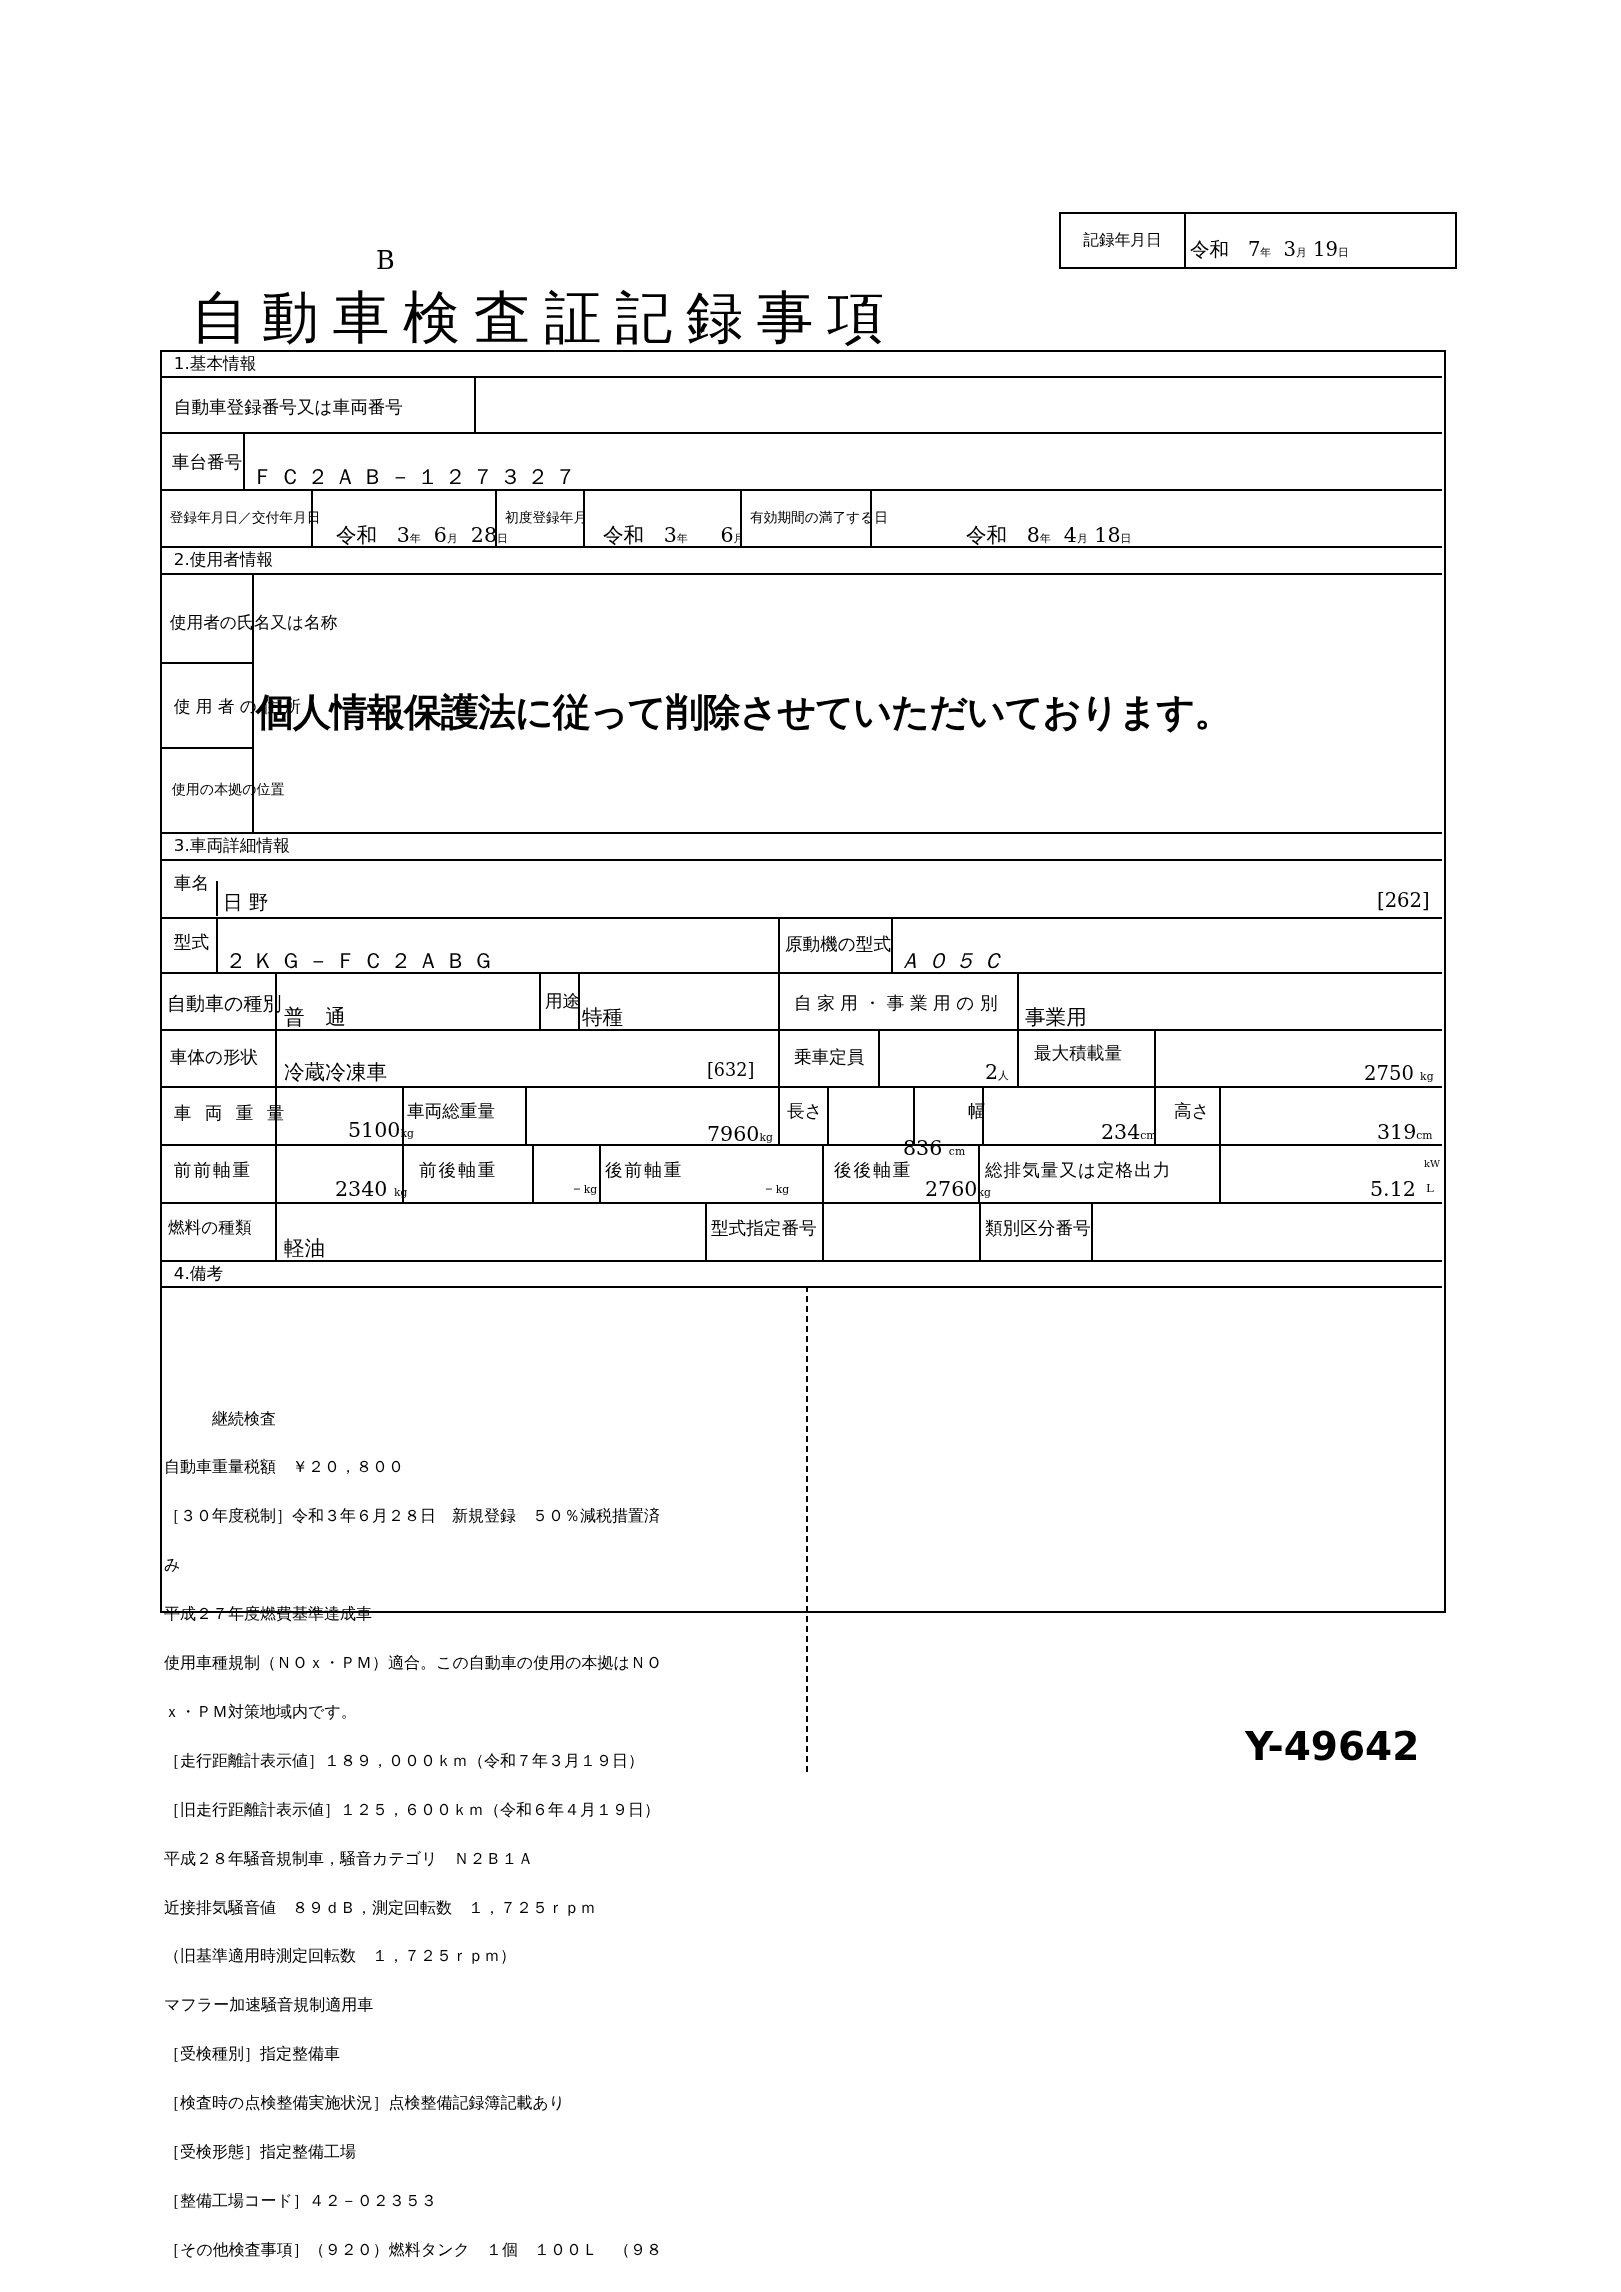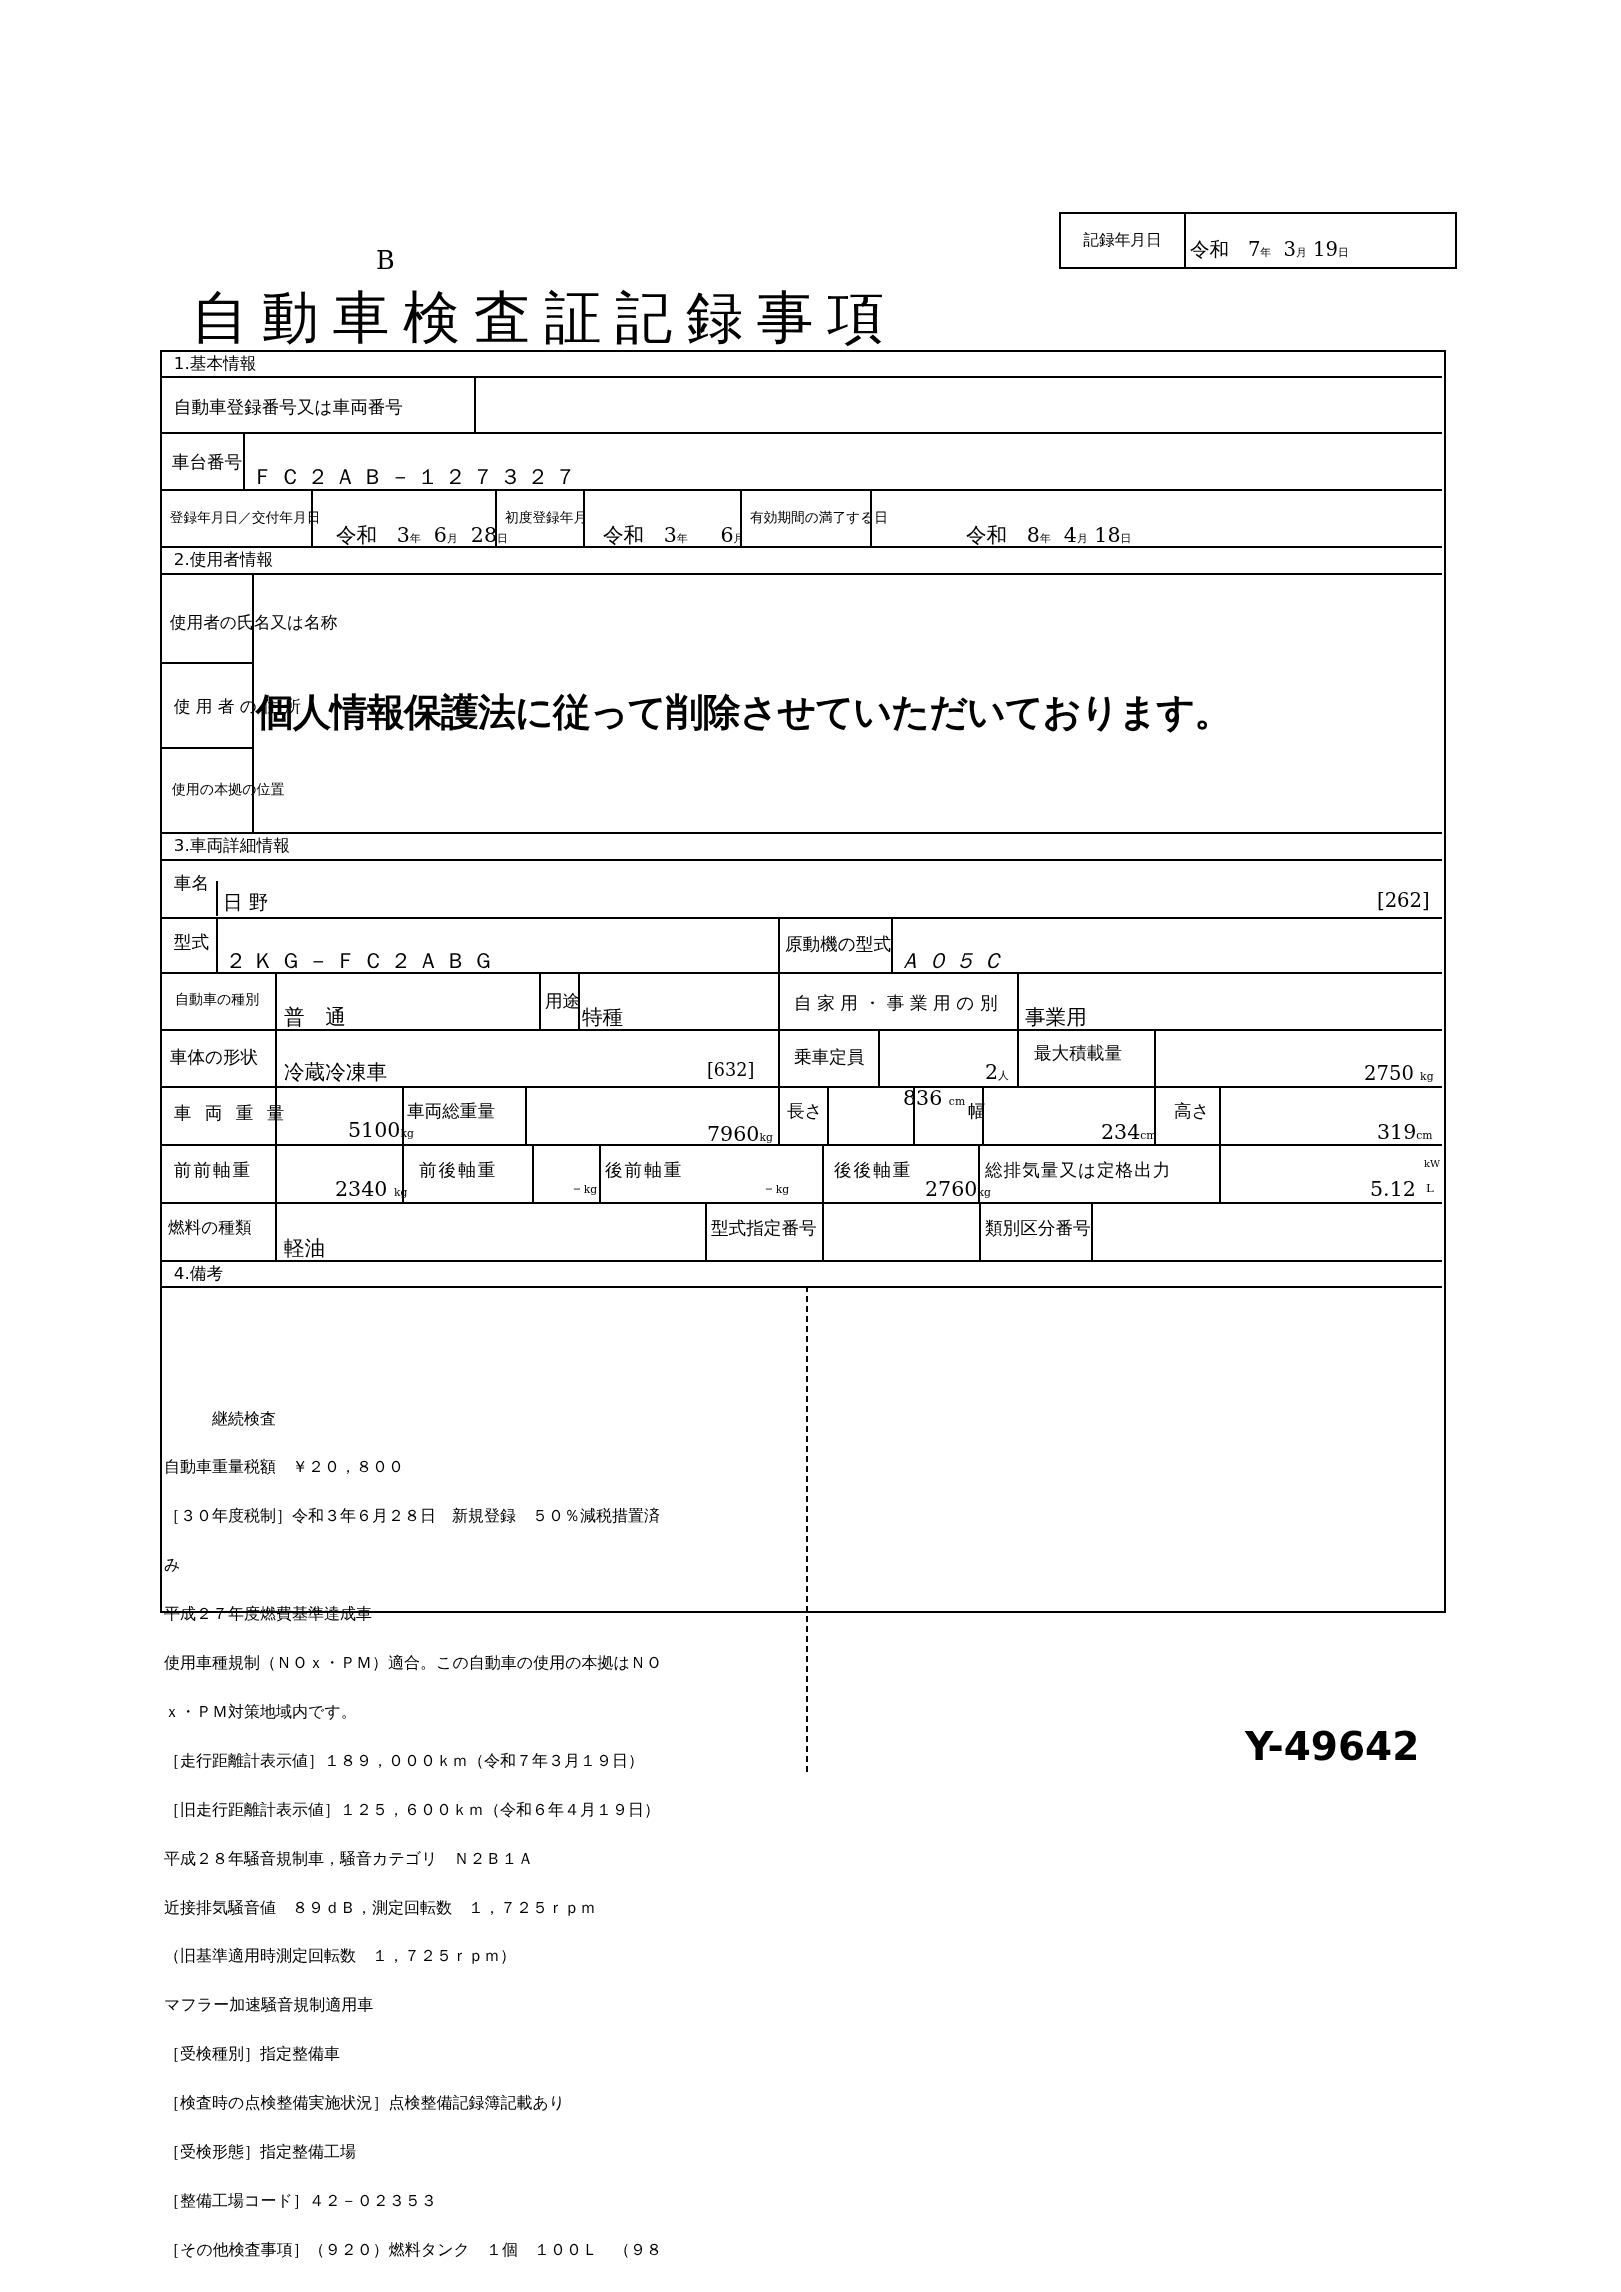--- a/index.html
+++ b/index.html
@@ -93,21 +93,21 @@
 
   <div class="lab sans" style="left:11.8px;top:578px;">型式</div>
   <div class="vl" style="left:54px;top:565px;height:56px;"></div>
   <div class="val serif" style="left:63px;top:594px;font-size:21.6px;letter-spacing:5.9px;">２ＫＧ－ＦＣ２ＡＢＧ</div>
   <div class="vl" style="left:616px;top:565px;height:56px;"></div>
   <div class="lab sans" style="left:623px;top:580px;">原動機の型式</div>
   <div class="vl" style="left:729px;top:565px;height:56px;"></div>
   <div class="val serif" style="left:737px;top:594px;font-size:21.6px;letter-spacing:5.9px;font-style:italic;">Ａ０５Ｃ</div>
   <div class="hl" style="left:0;width:1280px;top:620px;"></div>
 
-  <div class="labs sans" style="left:13px;top:639px;font-size:14px;">自動車の種別</div>
+  <div class="labs sans" style="left:5px;top:639px;font-size:19px;">自動車の種別</div>
   <div class="vl" style="left:113px;top:620px;height:114px;"></div>
   <div class="val serif" style="left:122px;top:651px;">普　通</div>
   <div class="vl" style="left:377px;top:620px;height:57px;"></div>
   <div class="lab sans" style="left:383px;top:637px;">用途</div>
   <div class="vl" style="left:416px;top:620px;height:57px;"></div>
   <div class="val serif" style="left:420px;top:651px;">特種</div>
   <div class="vl" style="left:616px;top:620px;height:57px;"></div>
   <div class="lab sans" style="left:632px;top:639px;">自 家 用 ・ 事 業 用 の 別</div>
   <div class="vl" style="left:855px;top:620px;height:57px;"></div>
   <div class="val serif" style="left:863px;top:651px;">事業用</div>
@@ -129,21 +129,21 @@
   <div class="lab sans" style="left:11.8px;top:749px;letter-spacing:3.9px;">車 両 重 量</div>
   <div class="vl" style="left:113px;top:734px;height:116px;"></div>
   <div class="val serif" style="left:186px;top:766px;"><span>5100</span><span class="u">kg</span></div>
   <div class="vl" style="left:240px;top:734px;height:116px;"></div>
   <div class="lab sans" style="left:245px;top:747px;">車両総重量</div>
   <div class="vl" style="left:363px;top:734px;height:58px;"></div>
   <div class="val serif" style="left:545px;top:770px;"><span>7960</span><span class="u">kg</span></div>
   <div class="vl" style="left:616px;top:734px;height:58px;"></div>
   <div class="lab sans" style="left:625px;top:747px;">長さ</div>
   <div class="vl" style="left:665px;top:734px;height:58px;"></div>
-  <div class="val serif" style="left:741px;top:734px;text-align:center;"><span>836</span> <span class="u">cm</span></div>
+  <div class="val serif" style="left:741px;top:784px;text-align:center;"><span>836</span> <span class="u">cm</span></div>
   <div class="vl" style="left:751px;top:734px;height:58px;"></div>
   <div class="lab sans" style="left:806px;top:747px;">幅</div>
   <div class="vl" style="left:820px;top:734px;height:58px;"></div>
   <div class="val serif" style="left:939px;top:768px;"><span>234</span><span class="u">cm</span></div>
   <div class="vl" style="left:992px;top:734px;height:58px;"></div>
   <div class="lab sans" style="left:1012px;top:747px;">高さ</div>
   <div class="vl" style="left:1057px;top:734px;height:116px;"></div>
   <div class="val serif" style="left:1215px;top:768px;"><span>319</span><span class="u">cm</span></div>
   <div class="hl" style="left:0;width:1280px;top:792px;"></div>
 

